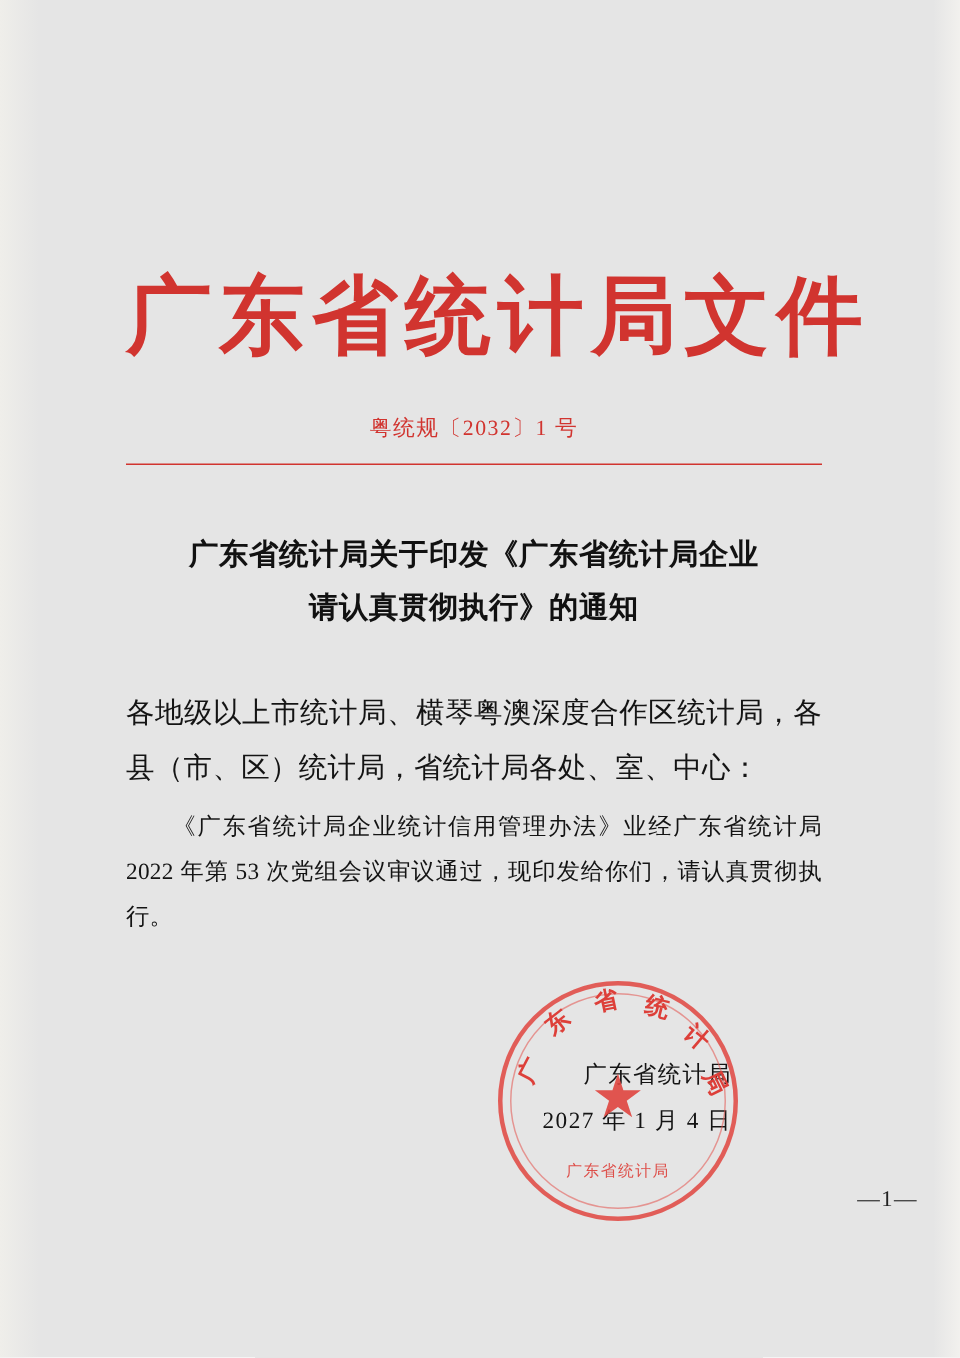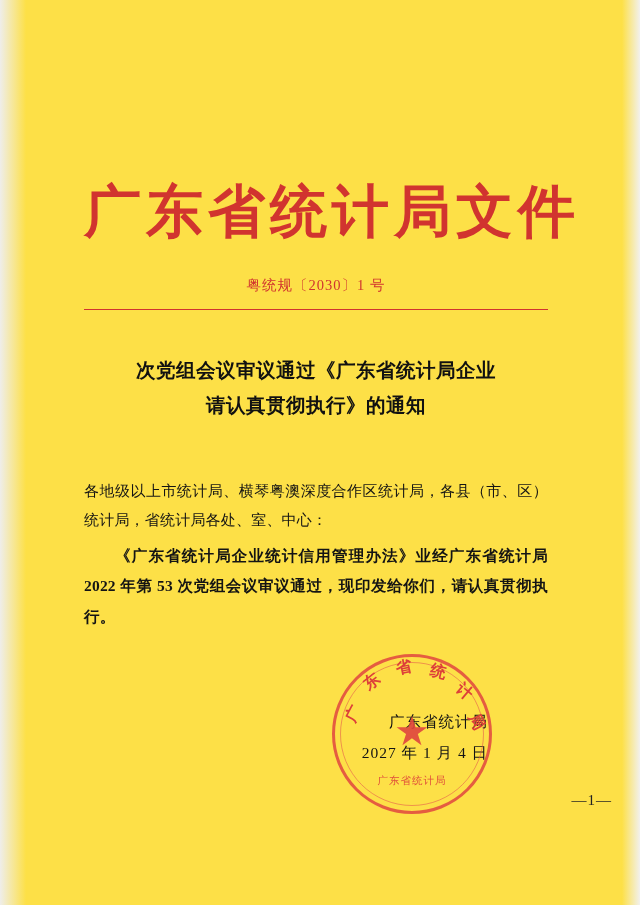--- a/index.html
+++ b/index.html
@@ -10,21 +10,21 @@
   body {
     width: 640px;
     height: 905px;
     font-family: "Liberation Serif", serif;
     overflow: hidden;
   }
   .page {
     position: relative;
     width: 640px;
     height: 905px;
-    background: #fde047;
+    background: #e5e5e5;
     box-sizing: border-box;
   }
   
   .page::before {
     content: "";
     position: absolute;
     left: 0; top: 0; bottom: 0;
     width: 26px;
     background: linear-gradient(to right, #efeeea, rgba(255,255,255,0));
     pointer-events: none;
@@ -75,36 +75,35 @@
     font-size: 19.5px;
     font-weight: bold;
     line-height: 1.75;
     color: #111111;
     letter-spacing: 0.5px;
   }
   .title .line2 {
     display: block;
   }
   .salutation {
-    margin-top: 54px;
-    font-size: 15px;
+    margin-top: 34px;
+    font-size: 19px;
     line-height: 1.95;
     color: #141414;
     text-align: justify;
     letter-spacing: 0.2px;
   }
   .para {
     margin-top: 6px;
     font-size: 15.5px;
     line-height: 1.95;
     color: #141414;
     text-indent: 31px;
     text-align: justify;
     letter-spacing: 0.2px;
-    font-weight: bold;
   }
   .signature {
     margin-top: 74px;
     text-align: right;
     padding-right: 60px;
     font-size: 15.5px;
     line-height: 2.0;
     color: #141414;
   }
   .signature div {
@@ -189,26 +188,26 @@
 </style>
 </head>
 <body>
 
 <div class="page">
 
   <div class="doc-body">
 
     <div class="masthead">广东省统计局文件</div>
 
-    <div class="doc-number">粤统规〔2030〕1 号</div>
+    <div class="doc-number">粤统规〔2032〕1 号</div>
 
     <div class="red-rule"></div>
 
     <div class="title">
-      <span>次党组会议审议通过《广东省统计局企业</span>
+      <span>广东省统计局关于印发《广东省统计局企业</span>
       <span class="line2">请认真贯彻执行》的通知</span>
     </div>
 
     <div class="salutation">各地级以上市统计局、横琴粤澳深度合作区统计局，各县（市、区）统计局，省统计局各处、室、中心：</div>
 
     <div class="para">《广东省统计局企业统计信用管理办法》业经广东省统计局 2022 年第 53 次党组会议审议通过，现印发给你们，请认真贯彻执行。</div>
 
     <div class="signature">
       <div>广东省统计局</div>
       <div>2027 年 1 月 4 日</div>

